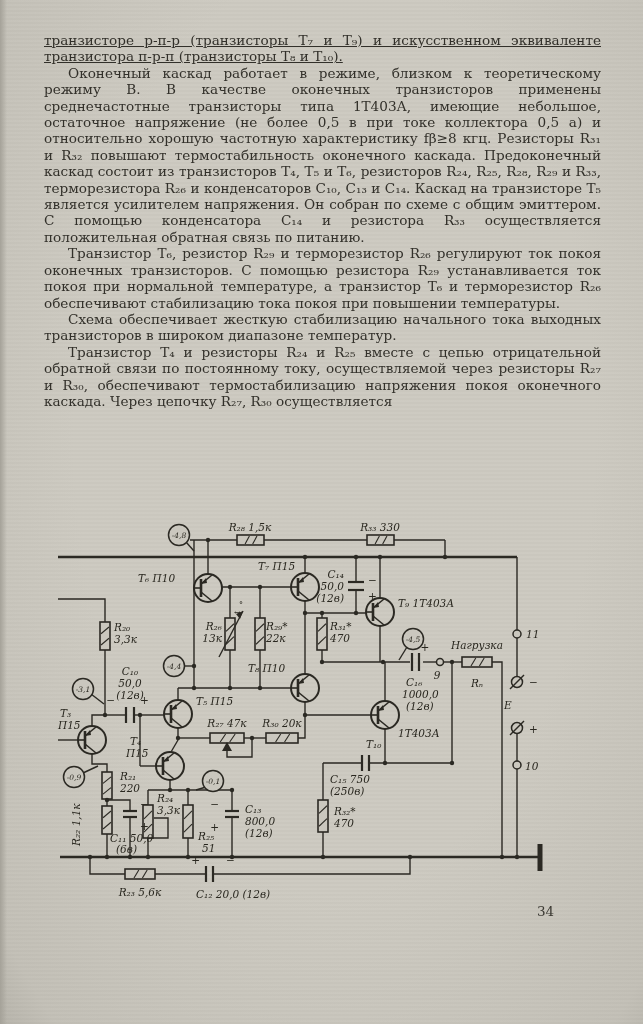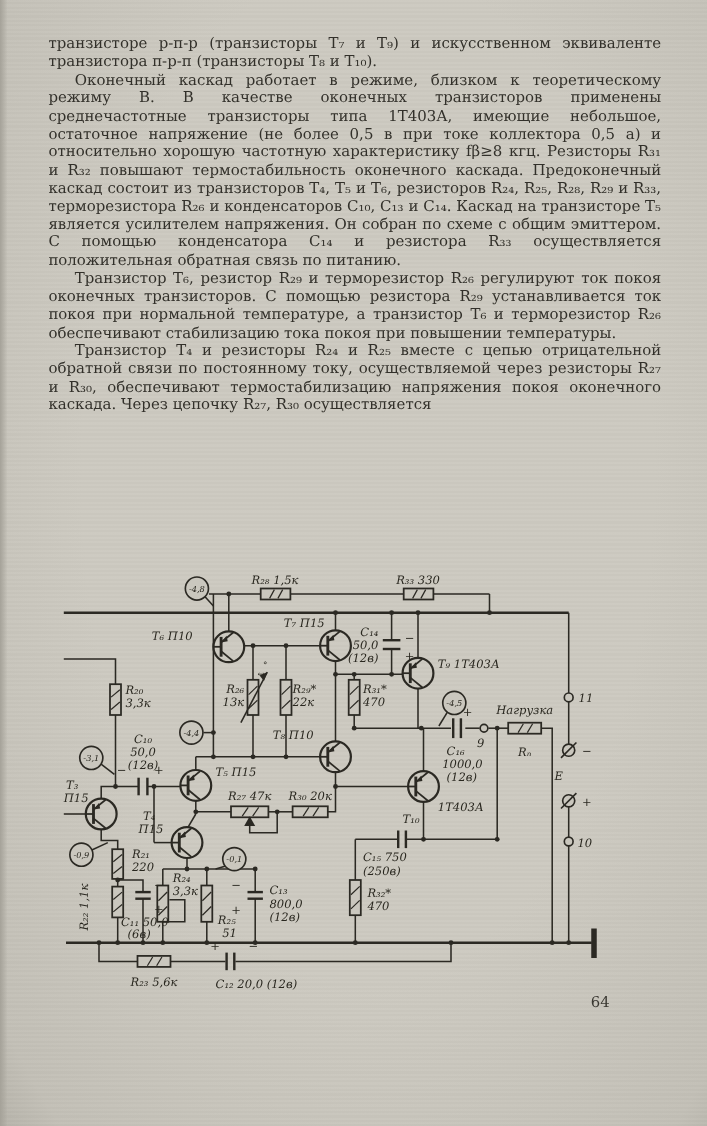--- a/index.html
+++ b/index.html
@@ -14,37 +14,38 @@
   }
   .edge{position:absolute;left:0;top:0;width:7px;height:100%;
     background:linear-gradient(90deg,#a5a299,rgba(165,162,153,0));}
   .text-block{
     position:absolute;left:44px;top:32px;width:557px;
     color:#32302a;
     font-size:13.6px;line-height:16.4px;
     text-align:justify;
   }
   .para{margin:0;text-indent:24px;}
-  .para.noindent{text-indent:0;}
+  .para.noindent{text-indent:0;text-decoration:underline;}
   .pagenum{
     position:absolute;left:537px;top:903px;
     color:#3a3832;font-size:13.5px;
   }
   svg.schematic{position:absolute;left:0;top:0;}
   svg text{font-family:"DejaVu Serif","DejaVu Sans",serif;font-style:italic;fill:#29271f;}
 </style>
 </head>
 <body>
 
 <div class="page">
   <div class="edge"></div>
   <div class="text-block">
       <p class="para noindent">транзисторе р-п-р (транзисторы Т₇ и Т₉) и искусственном эквиваленте транзистора п-р-п (транзисторы Т₈ и Т₁₀).</p>
       <p class="para">Оконечный каскад работает в режиме, близком к теоретическому режиму В. В качестве оконечных транзисторов применены среднечастотные транзисторы типа 1Т403А, имеющие небольшое, остаточное напряжение (не более 0,5 в при токе коллектора 0,5 а) и относительно хорошую частотную характеристику fβ≥8 кгц. Резисторы R₃₁ и R₃₂ повышают термостабильность оконечного каскада. Предоконечный каскад состоит из транзисторов Т₄, Т₅ и Т₆, резисторов R₂₄, R₂₅, R₂₈, R₂₉ и R₃₃, терморезистора R₂₆ и конденсаторов С₁₀, С₁₃ и С₁₄. Каскад на транзисторе Т₅ является усилителем напряжения. Он собран по схеме с общим эмиттером. С помощью конденсатора С₁₄ и резистора R₃₃ осуществляется положительная обратная связь по питанию.</p>
       <p class="para">Транзистор Т₆, резистор R₂₉ и терморезистор R₂₆ регулируют ток покоя оконечных транзисторов. С помощью резистора R₂₉ устанавливается ток покоя при нормальной температуре, а транзистор Т₆ и терморезистор R₂₆ обеспечивают стабилизацию тока покоя при повышении температуры.</p>
+      <p class="para">Схема обеспечивает жесткую стабилизацию начального тока выходных транзисторов в широком диапазоне температур.</p>
       <p class="para">Транзистор Т₄ и резисторы R₂₄ и R₂₅ вместе с цепью отрицательной обратной связи по постоянному току, осуществляемой через резисторы R₂₇ и R₃₀, обеспечивают термостабилизацию напряжения покоя оконечного каскада. Через цепочку R₂₇, R₃₀ осуществляется</p>
     </div>
   <svg class="schematic" width="643" height="1024" viewBox="0 0 643 1024">
       <polyline points="58,557 517,557" fill="none" stroke="#2b2923" stroke-width="2.4"></polyline>
       <polyline points="60,857 538,857" fill="none" stroke="#2b2923" stroke-width="2.4"></polyline>
       <polyline points="517,557 517,630" fill="none" stroke="#2b2923" stroke-width="1.4"></polyline>
       <polyline points="517,638 517,677" fill="none" stroke="#2b2923" stroke-width="1.4"></polyline>
       <polyline points="517,733 517,761" fill="none" stroke="#2b2923" stroke-width="1.4"></polyline>
       <polyline points="517,769 517,857" fill="none" stroke="#2b2923" stroke-width="1.4"></polyline>
       <polyline points="90,857 90,874 205,874" fill="none" stroke="#2b2923" stroke-width="1.4"></polyline>
@@ -348,14 +349,14 @@
       <text x="245" y="813" font-size="10.5">С₁₃</text>
       <text x="245" y="825" font-size="10.5">800,0</text>
       <text x="245" y="837" font-size="10.5">(12в)</text>
       <text x="219" y="808" font-size="10.5" text-anchor="end">−</text>
       <text x="219" y="831" font-size="10.5" text-anchor="end">+</text>
       <text x="140" y="896" font-size="10.5" text-anchor="middle">R₂₃ 5,6к</text>
       <text x="196" y="898" font-size="10.5">С₁₂ 20,0 (12в)</text>
       <text x="200" y="864" font-size="10.5" text-anchor="end">+</text>
       <text x="226" y="864" font-size="10.5">−</text>
     </svg>
-  <div class="pagenum">64</div>
+  <div class="pagenum">34</div>
 </div>
 
 </body></html>

